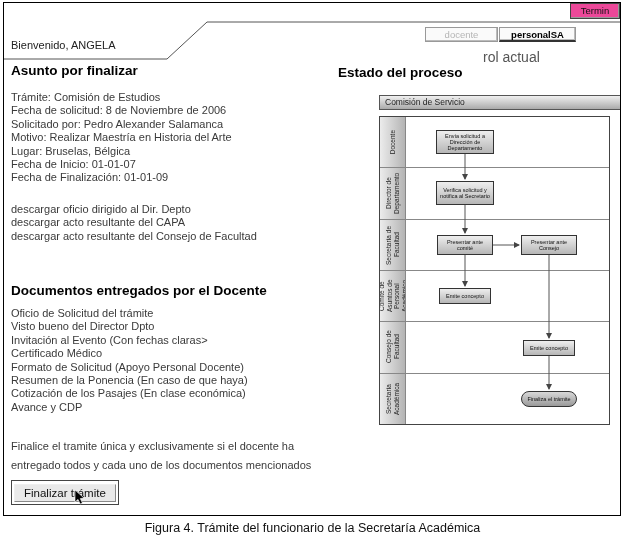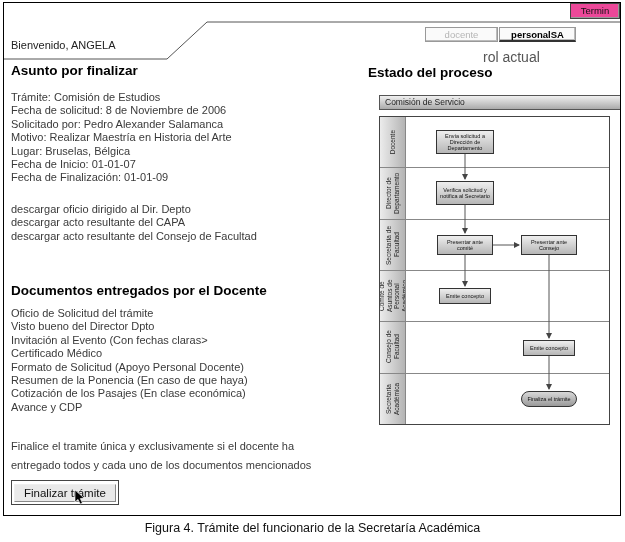--- a/index.html
+++ b/index.html
@@ -25,21 +25,21 @@
          border:1px solid #999; font-size:9.5px; text-align:center; line-height:13px;
          box-shadow: inset -1px -1px 0 #bbb; }
   .tab-docente { left:421px; width:73px; color:#b5b5b5; }
   .tab-personal { left:495px; width:77px; color:#000; font-weight:bold;
                   border-bottom:2px solid #333; }
 
   
   .h-main { position:absolute; font-size:13.5px; font-weight:bold; color:#000; }
   .h-asunto { left:7px; top:60px; }
   .h-docs   { left:7px; top:280px; }
-  .h-estado { left:334px; top:62px;margin-left:30px; }
+  .h-estado { left:334px; top:62px; }
   .text-block { position:absolute; left:7px; font-size:11px; color:#3a3a3a; }
   .text-block div { line-height:13.4px; }
   .details   { top:88px; }
   .downloads { top:200px; }
   .downloads div { cursor:pointer; }
   .docs      { top:304px; }
   .note      { position:absolute; left:7px; top:434px; width:334px;
                font-size:11px; color:#3a3a3a; line-height:19px; }
 
   .finish-wrap { position:absolute; left:7px; top:477px; border:1px solid #444;

